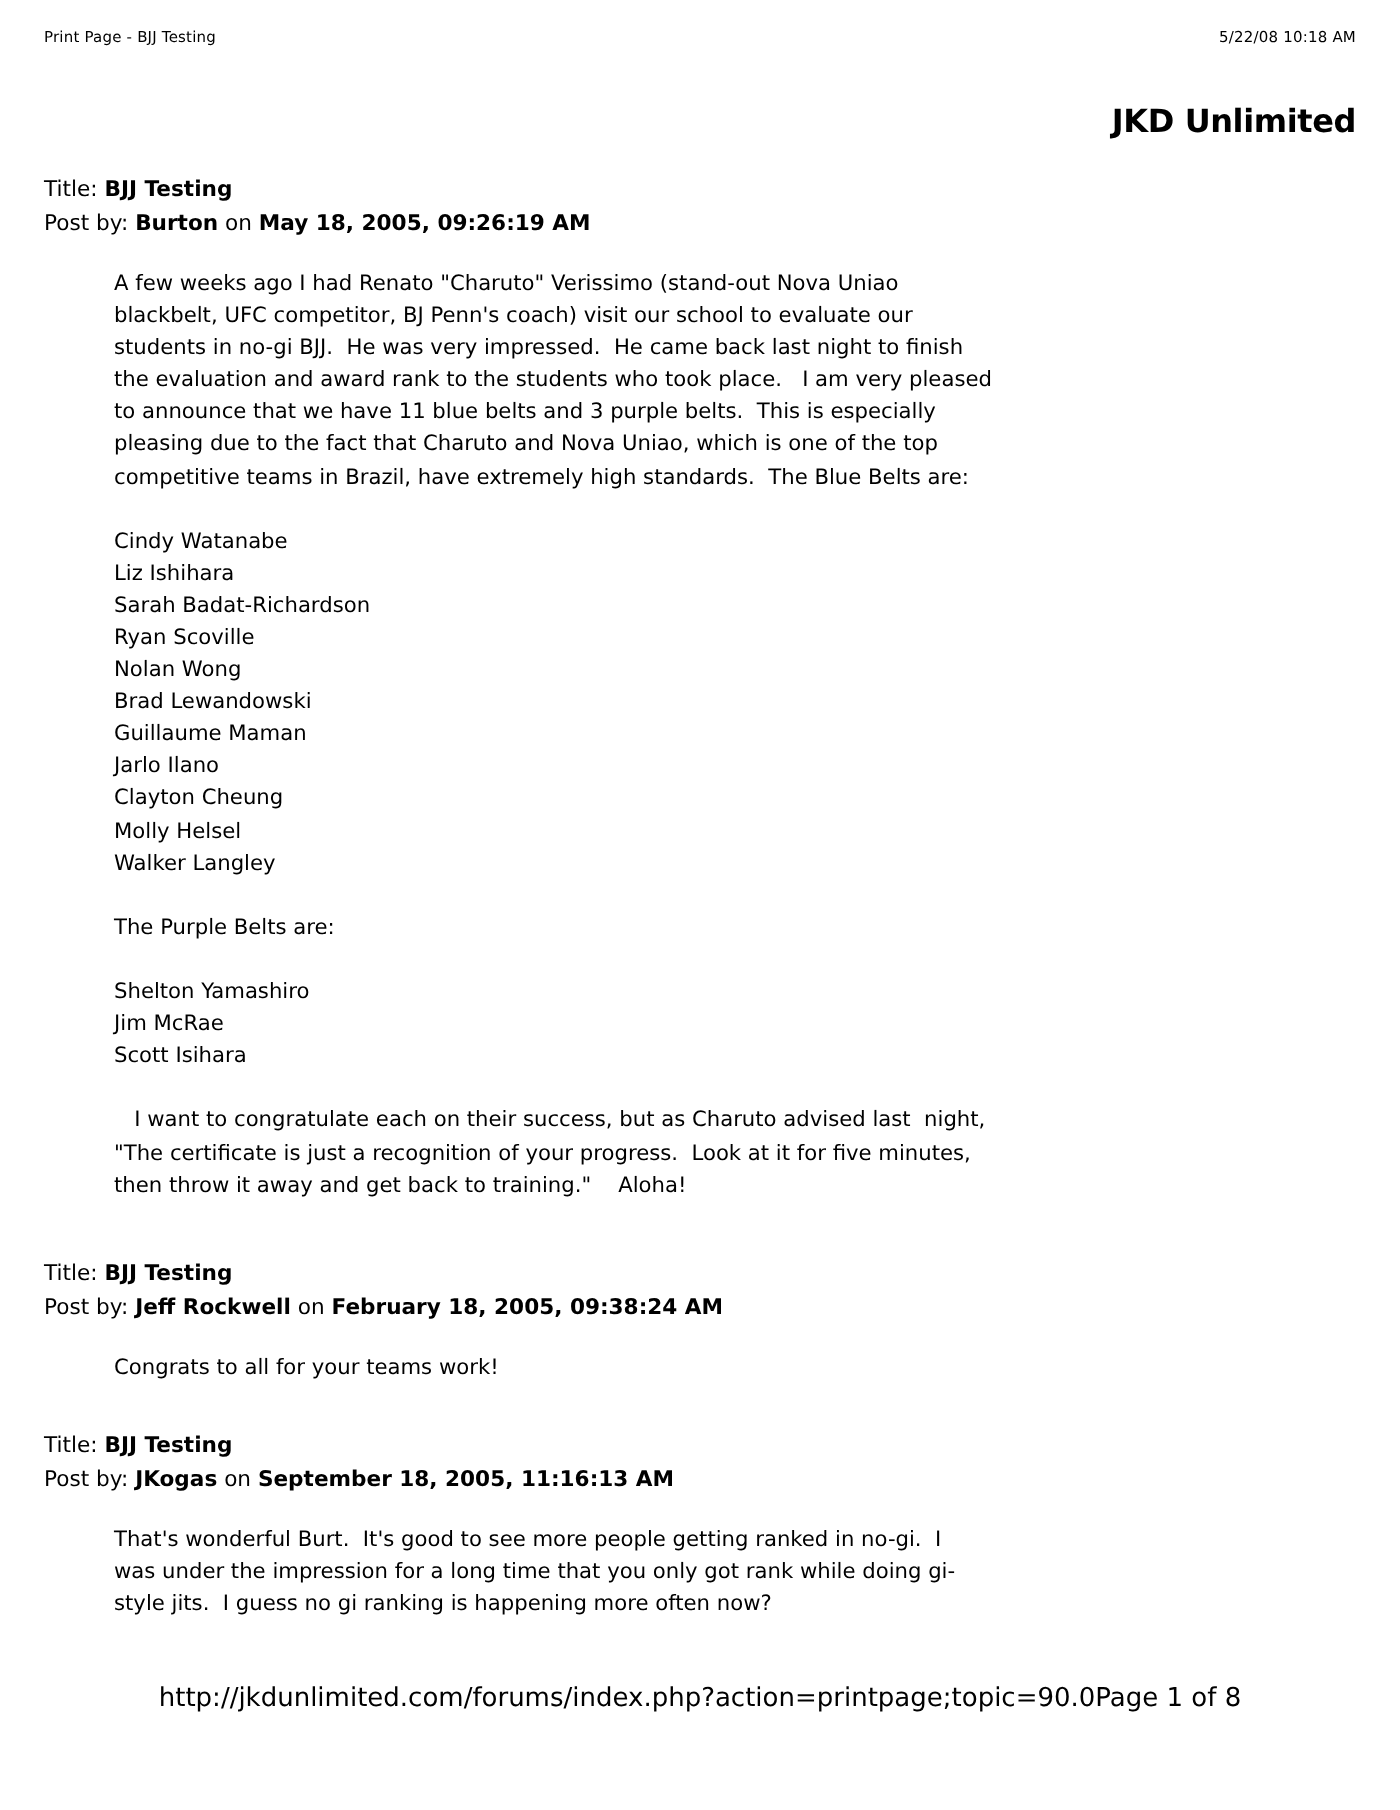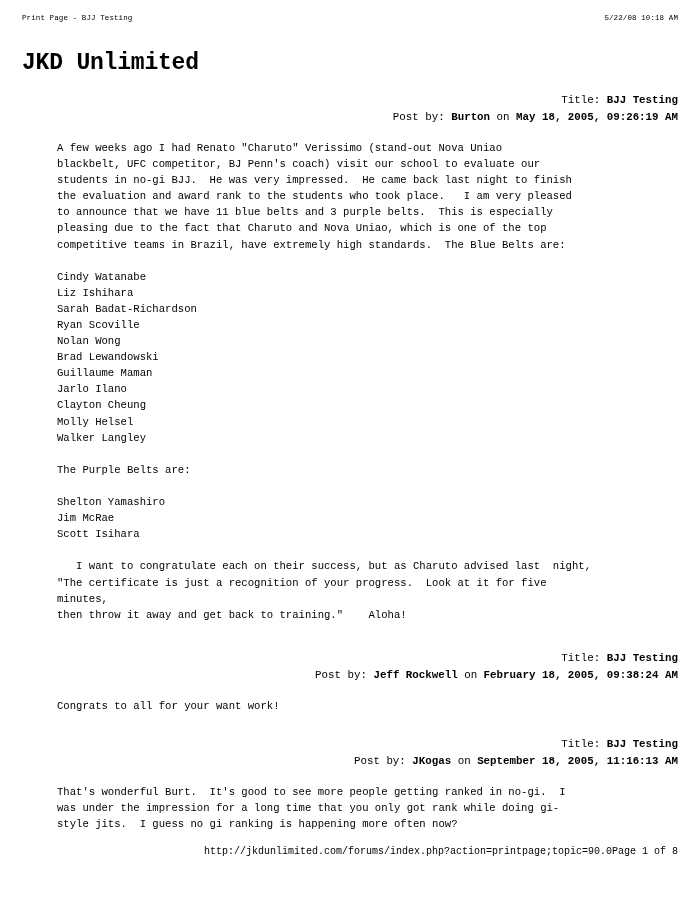--- a/index.html
+++ b/index.html
@@ -14,21 +14,20 @@
     color: #000000;
     position: relative;
     overflow: hidden;
   }
   .page {
     position: relative;
     width: 700px;
     height: 905px;
     box-sizing: border-box;
     padding: 0 22px;
-    font-family: Liberation Mono, monospace;
   }
   
   .print-header {
     display: flex;
     justify-content: space-between;
     align-items: baseline;
     font-size: 7.5px;
     color: #000;
     padding-top: 14px;
     letter-spacing: 0.1px;
@@ -36,51 +35,51 @@
   .print-header .left { white-space: nowrap; }
   .print-header .right { white-space: nowrap; }
 
   
   .print-footer {
     position: absolute;
     left: 22px;
     right: 22px;
     bottom: 48px;
     display: flex;
-    justify-content: flex-end;
+    justify-content: center;
     align-items: baseline;
-    font-size: 10px;
+    font-size: 13px;
     margin-top: 15px;
   }
 
   
   .doc {
     padding-top: 28px;
   }
   h1.site-title {
-    font-size: 23px;
+    font-size: 16px;
     font-weight: bold;
     margin: 0 0 16px 0;
     letter-spacing: -0.2px;
+    text-align: right;
   }
   .breadcrumb {
     font-size: 11.2px;
     font-weight: bold;
     line-height: 1.55;
     margin: 0 0 26px 0;
     max-width: 620px;
   }
 
   .post {
     margin-bottom: 0;
   }
   .post-head {
     font-size: 10.8px;
     line-height: 1.62;
-    text-align: right;
   }
   .post-head .lbl { font-weight: normal; }
   .post-head .val { font-weight: bold; }
   .post-title-row { margin-bottom: 0; }
 
   .post-body {
     font-size: 10.6px;
     line-height: 1.52;
     white-space: pre-wrap;
     margin: 13px 0 0 35px;
@@ -152,21 +151,21 @@
       <div class="post-head post-title-row">
         <span class="lbl">Title:</span>
         <span class="val">BJJ Testing</span>
       </div>
       <div class="post-head">
         <span class="lbl">Post by:</span>
         <span class="val">Jeff Rockwell</span>
         <span class="lbl">on</span>
         <span class="val">February 18, 2005, 09:38:24 AM</span>
       </div>
-      <div class="post-body">Congrats to all for your want work!</div>
+      <div class="post-body">Congrats to all for your teams work!</div>
     </div>
 
     <div class="spacer-md"></div>
 
     <div class="post">
       <div class="post-head post-title-row">
         <span class="lbl">Title:</span>
         <span class="val">BJJ Testing</span>
       </div>
       <div class="post-head">

